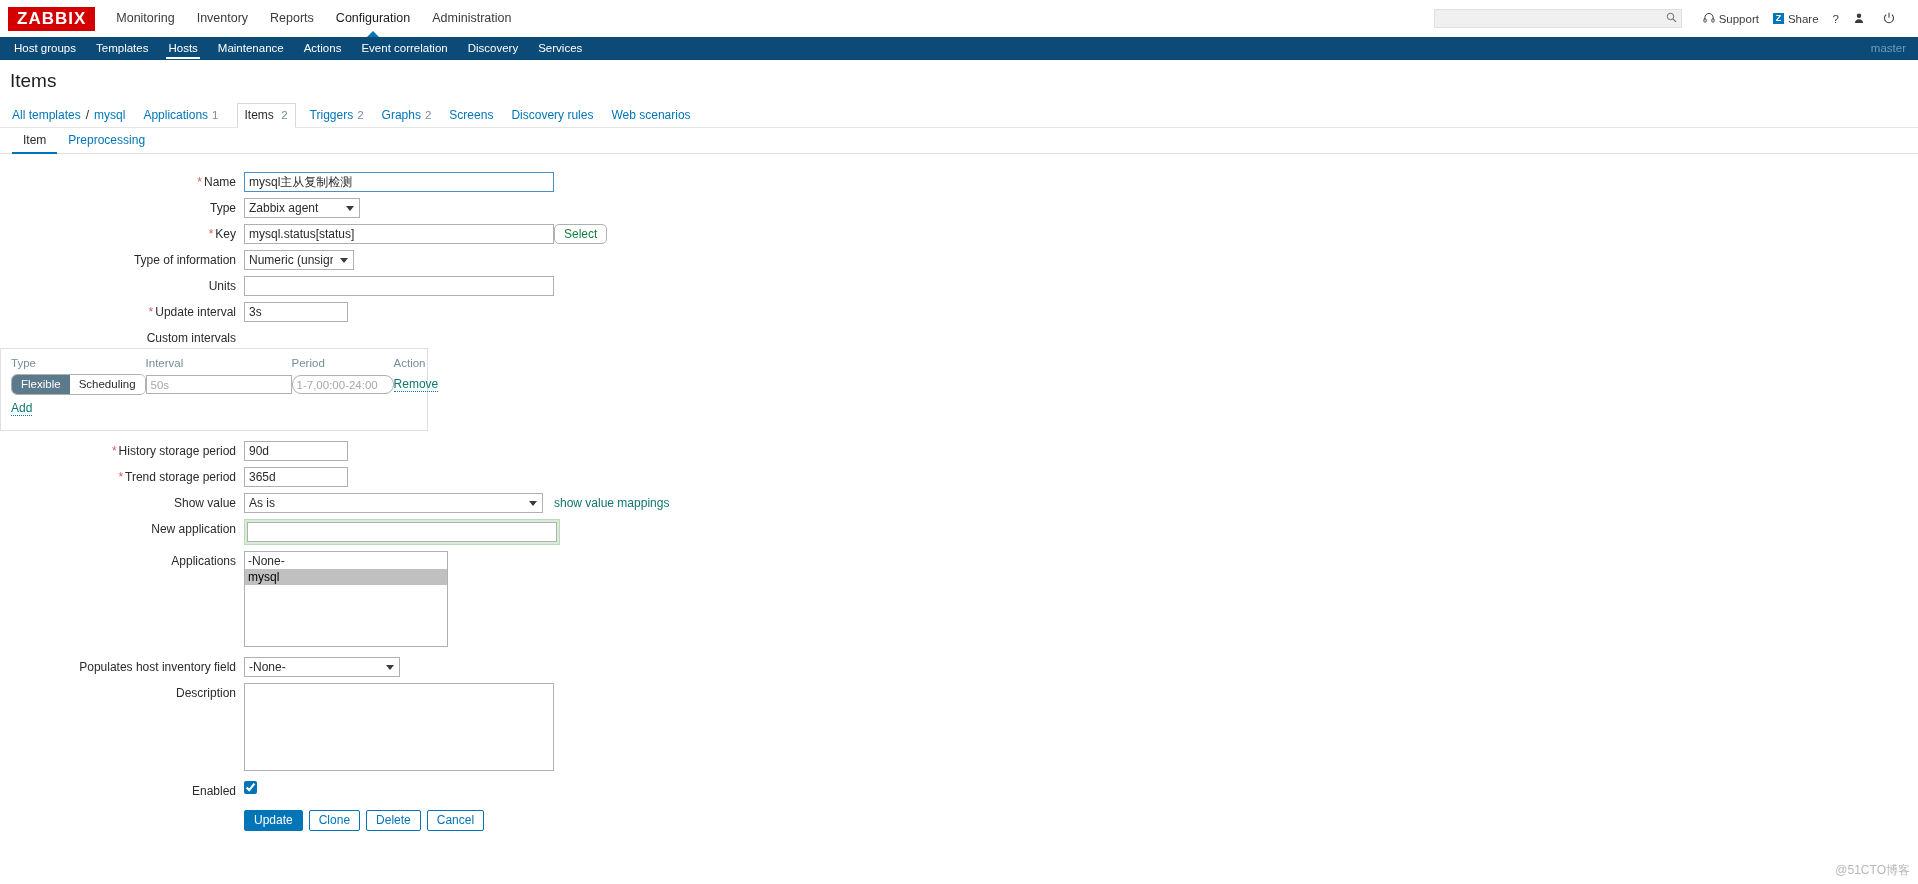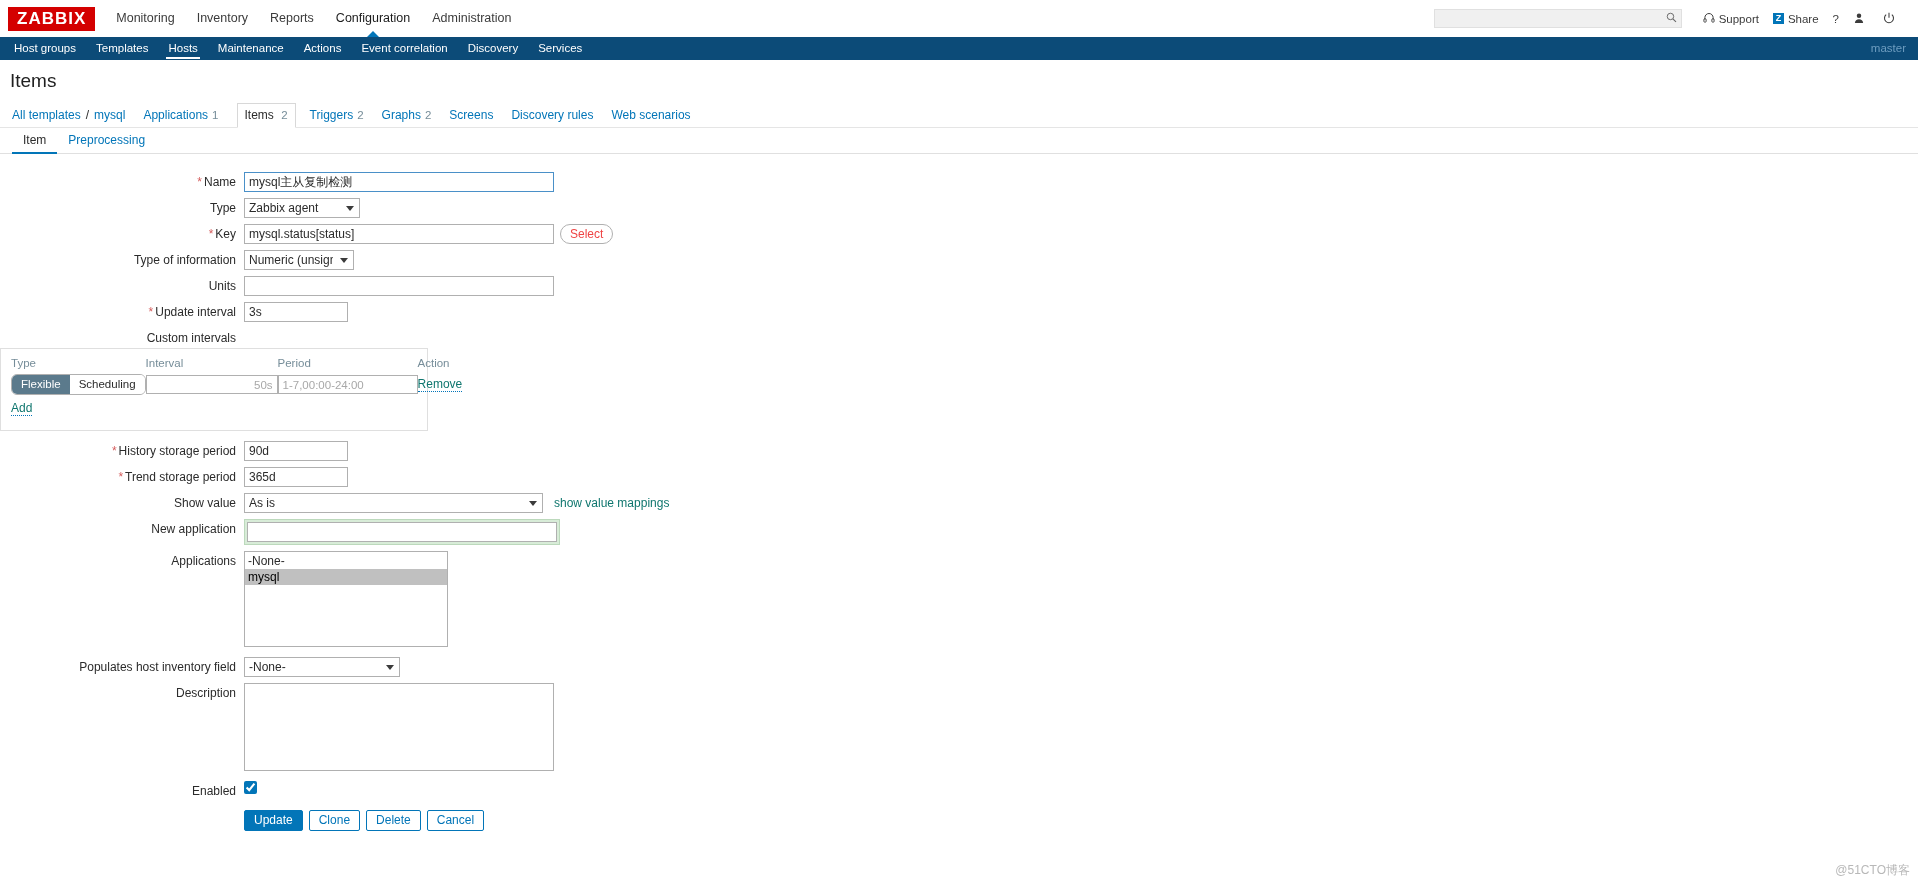--- a/index.html
+++ b/index.html
@@ -257,24 +257,23 @@
     font-size: 12px;
     padding: 0 9px;
     cursor: pointer;
     border-radius: 2px;
     font-family: "Liberation Sans", sans-serif;
     line-height: 19px;
   }
   .btn.primary { background: #0275b8; color: #ffffff; }
   .btn.select-btn {
     border: 1px solid #b0b0b0;
-    color: #ef4444;
-    border-radius: 10px;
+    color: #15803d;
+    border-radius: 5px;
     height: 20px;
-    margin-left: 6px;
   }
 
   .link {
     color: #0f766e;
     cursor: pointer;
     font-size: 12px;
     border-bottom: 1px dotted #0275b8;
     line-height: 14px;
     display: inline-block;
   }
@@ -309,22 +308,22 @@
   input.ci {
     height: 19px;
     border: 1px solid #b0b0b0;
     font-size: 11.5px;
     padding: 0 4px;
     outline: none;
     color: #2b2b2b;
     font-family: "Liberation Sans", sans-serif;
   }
   input.ci::placeholder { color: #a8a8a8; }
-  .ci-interval { width: 132px; text-align: right; }
-  .ci-period { width: 140px; }
+  .ci-interval { width: 146px; }
+  .ci-period { width: 102px; border-radius: 9px; }
 
   
   .listbox {
     width: 204px;
     height: 96px;
     border: 1px solid #b0b0b0;
     background: #fff;
     overflow-y: scroll;
     font-size: 12px;
     padding: 1px 0 0 0;

